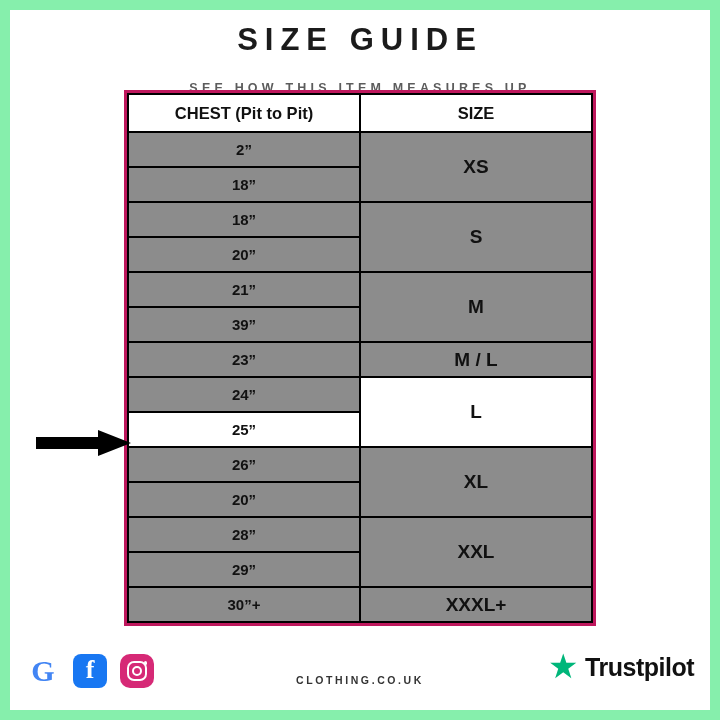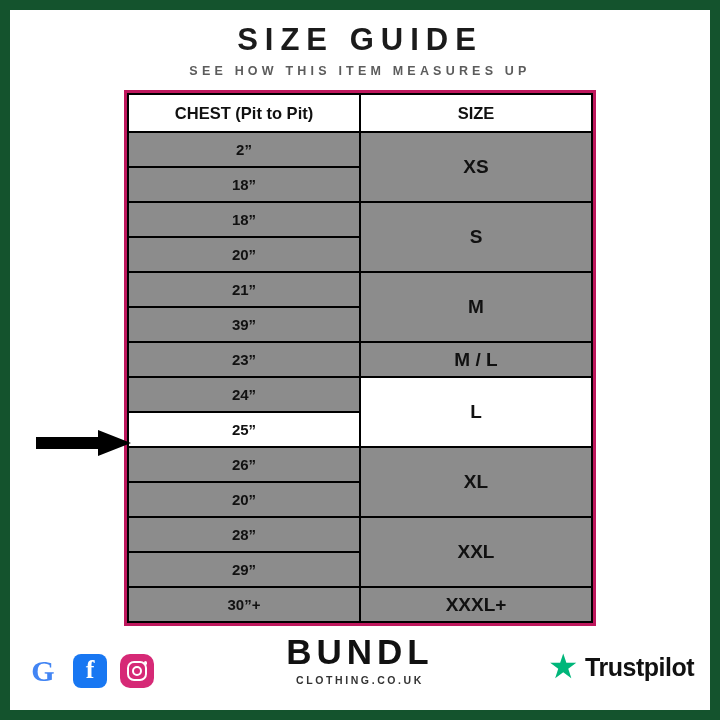--- a/index.html
+++ b/index.html
@@ -5,40 +5,40 @@
   * { box-sizing: border-box; }
   html, body {
     margin: 0; padding: 0;
     width: 720px; height: 720px;
     background: #000;
     font-family: "Liberation Sans", sans-serif;
   }
   #page {
     position: relative;
     width: 720px; height: 720px;
-    background: #14532d;
+    background: #86efac;
     overflow: hidden;
   }
   .card {
     position: absolute;
     left: 10px; top: 10px;
     width: 700px; height: 700px;
     background: #ffffff;
   }
   .title {
     text-align: center;
     margin-top: 12px;
     font-size: 31px;
     font-weight: bold;
     letter-spacing: 7px;
     color: #1b1b1b;
   }
   .subtitle {
     text-align: center;
-    margin-top: 6px;
+    margin-top: 23px;
     font-size: 12.5px;
     font-weight: bold;
     letter-spacing: 4.2px;
     color: #5c5c5c;
   }
   .table-wrap {
     position: absolute;
     left: 114px; top: 80px;
     width: 472px;
     border: 3px solid #be185d;
@@ -263,21 +263,20 @@
         <div class="soc g">G</div>
         <div class="soc fb">f</div>
         <div class="soc ig">
           <span class="ig-sq"></span>
           <span class="ig-circ"></span>
           <span class="ig-dot"></span>
         </div>
       </div>
 
       <div class="brand">
-        <div class="brand-name">BUNDL</div>
         <div class="brand-sub">CLOTHING.CO.UK</div>
       </div>
 
       <div class="trustpilot">
         <div class="tp-star">★</div>
         <div class="tp-text">Trustpilot</div>
       </div>
     </div>
 
   </div>

